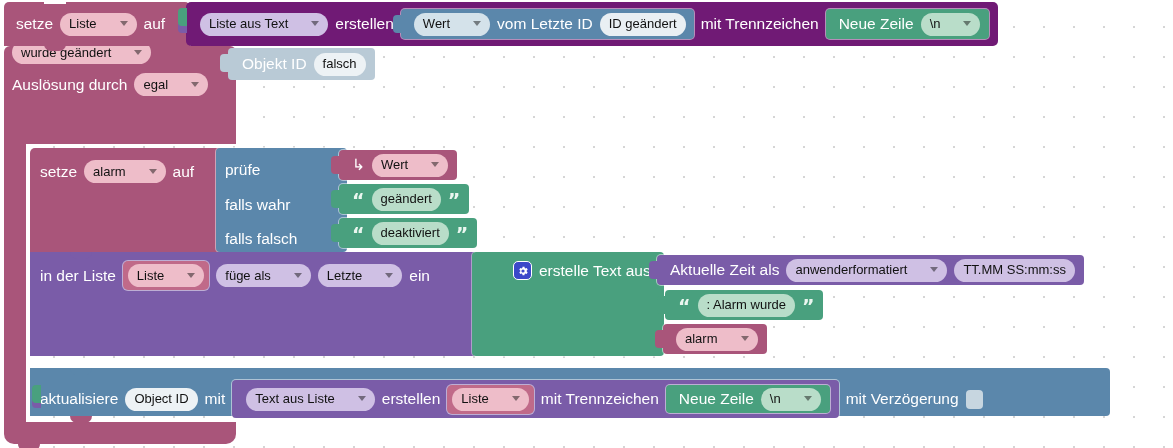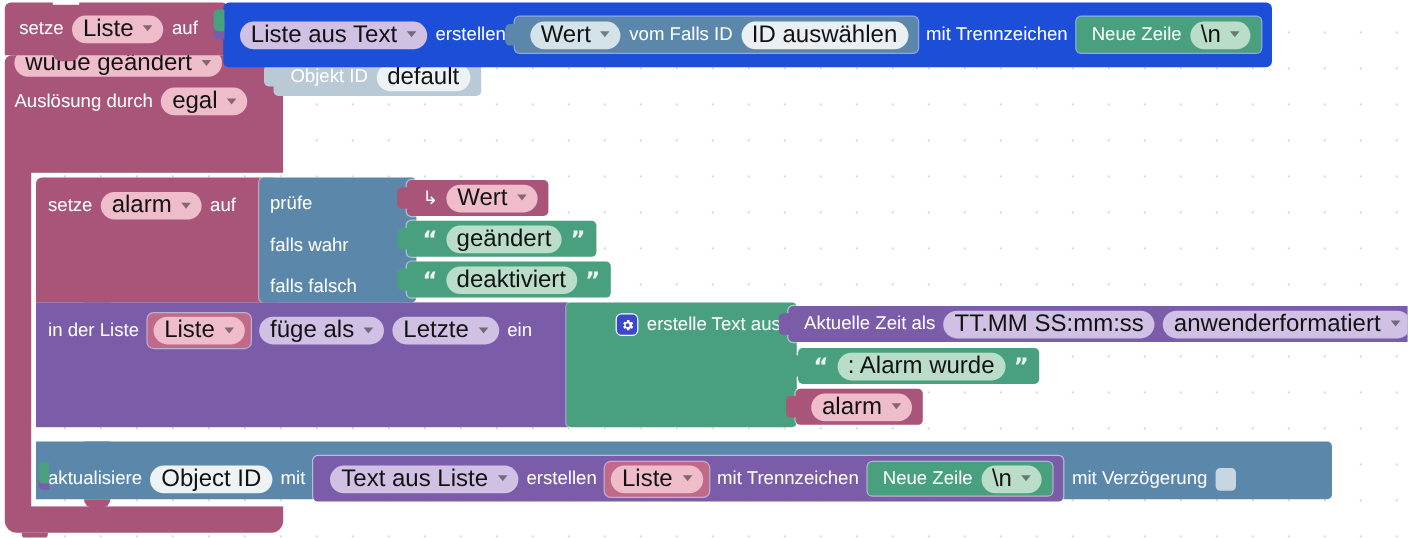--- a/index.html
+++ b/index.html
@@ -33,25 +33,25 @@
     align-items: center;
     gap: 7px;
     white-space: nowrap;
   }
   .lbl { color: #fff; font-size: 15.5px; }
 
   
   .field {
     display: inline-flex;
     align-items: center;
-    gap: 7px;
+    gap: 22px;
     border-radius: 12px;
     padding: 3px 9px 4px 9px;
     color: #111;
-    font-size: 20px;
+    font-size: 13px;
     height: 23px;
     line-height: 1;
   }
   .field .caret {
     width: 0; height: 0;
     border-left: 4.5px solid transparent;
     border-right: 4.5px solid transparent;
     border-top: 5px solid rgba(0,0,0,.45);
     margin-left: 1px;
     flex: none;
@@ -113,22 +113,22 @@
     width: 186px;
     background: #a9557a;
     border-radius: 5px 5px 0 0;
     padding: 0 12px;
     align-items: center;
   }
 
   
   #list-from-text {
     left: 186px; top: 2px;
-    height: 54px;
-    background: #1d4ed8;
+    height: 44px;
+    background: #701a75;
     border-radius: 5px;
     align-items: center;
     padding: 0 9px 0 14px;
   }
   
   #get-value {
     height: 30px;
     background: #5b87ab;
     border-radius: 4px;
     align-items: center;
@@ -306,21 +306,21 @@
   <span class="field f-rose">
     <span>egal</span>
       <i class="caret"></i>
   </span>
 </div>
 
 <div class="blk row" id="objekt-id-blk">
   <span class="tab" style="background:#b9cad6;"></span>
   <span class="lbl">Objekt ID</span>
   <span class="field f-plain">
-    <span>default</span>
+    <span>falsch</span>
   </span>
 </div>
 
 <div class="blk row" id="set-liste">
   <span class="lbl">setze</span>
   <span class="field f-rose">
     <span>Liste</span>
       <i class="caret"></i>
   </span>
   <span class="lbl">auf</span>
@@ -333,23 +333,23 @@
       <i class="caret"></i>
   </span>
   <span class="lbl">erstellen</span>
 
   <span class="row" id="get-value">
     <span class="tab" style="background:#5b87ab;"></span>
     <span class="field f-steel2">
       <span>Wert</span>
         <i class="caret"></i>
     </span>
-    <span class="lbl">vom Falls ID</span>
+    <span class="lbl">vom Letzte ID</span>
     <span class="field f-steel">
-      <span>ID auswählen</span>
+      <span>ID geändert</span>
     </span>
   </span>
 
   <span class="lbl">mit Trennzeichen</span>
 
   <span class="row" id="sep-newline-1">
     <span class="tab" style="background:#49a07e;"></span>
     <span class="lbl">Neue Zeile</span>
     <span class="field f-green">
       <span>\n</span>
@@ -433,25 +433,25 @@
       <path fill="#ffffff" d="M19.4 13a7.6 7.6 0 0 0 0-2l2-1.6-1.9-3.3-2.4 1a7.5 7.5 0 0 0-1.7-1l-.4-2.6h-3.9l-.4 2.6c-.6.2-1.2.6-1.7 1l-2.4-1L4.6 9.4 6.6 11a7.6 7.6 0 0 0 0 2l-2 1.6 1.9 3.3 2.4-1c.5.4 1.1.8 1.7 1l.4 2.6h3.9l.4-2.6c.6-.2 1.2-.6 1.7-1l2.4 1 1.9-3.3-2-1.6zM12 15.2A3.2 3.2 0 1 1 12 8.8a3.2 3.2 0 0 1 0 6.4z"></path>
     </svg>
   </span>
   <span class="lbl">erstelle Text aus</span>
 </div>
 
 <div class="row ct-val" id="cv1">
   <span class="tab" style="background:#7a5ca8;"></span>
   <span class="lbl">Aktuelle Zeit als</span>
   <span class="field f-purple">
+    <span>anwenderformatiert</span>
+      <i class="caret"></i>
+  </span>
+  <span class="field f-purple">
     <span>TT.MM SS:mm:ss</span>
-  </span>
-  <span class="field f-purple">
-    <span>anwenderformatiert</span>
-      <i class="caret"></i>
   </span>
 </div>
 
 <div class="row ct-val" id="cv2">
   <span class="tab" style="background:#49a07e;"></span>
   <span class="quote">“</span>
   <span class="field f-green">
     <span>: Alarm wurde</span>
   </span>
   <span class="quote">”</span>

